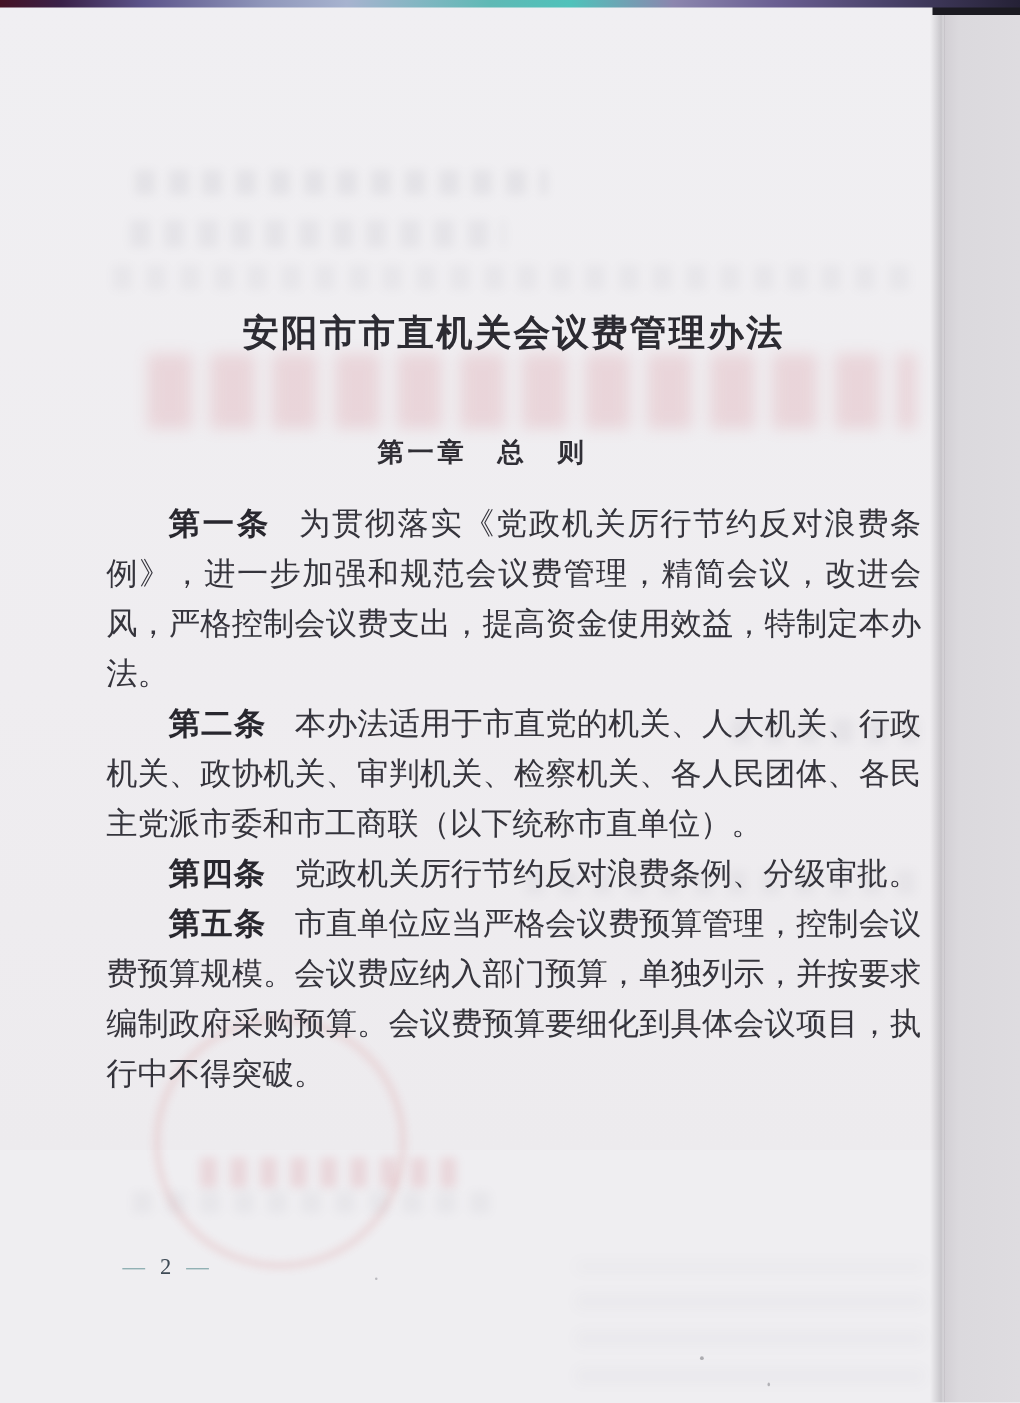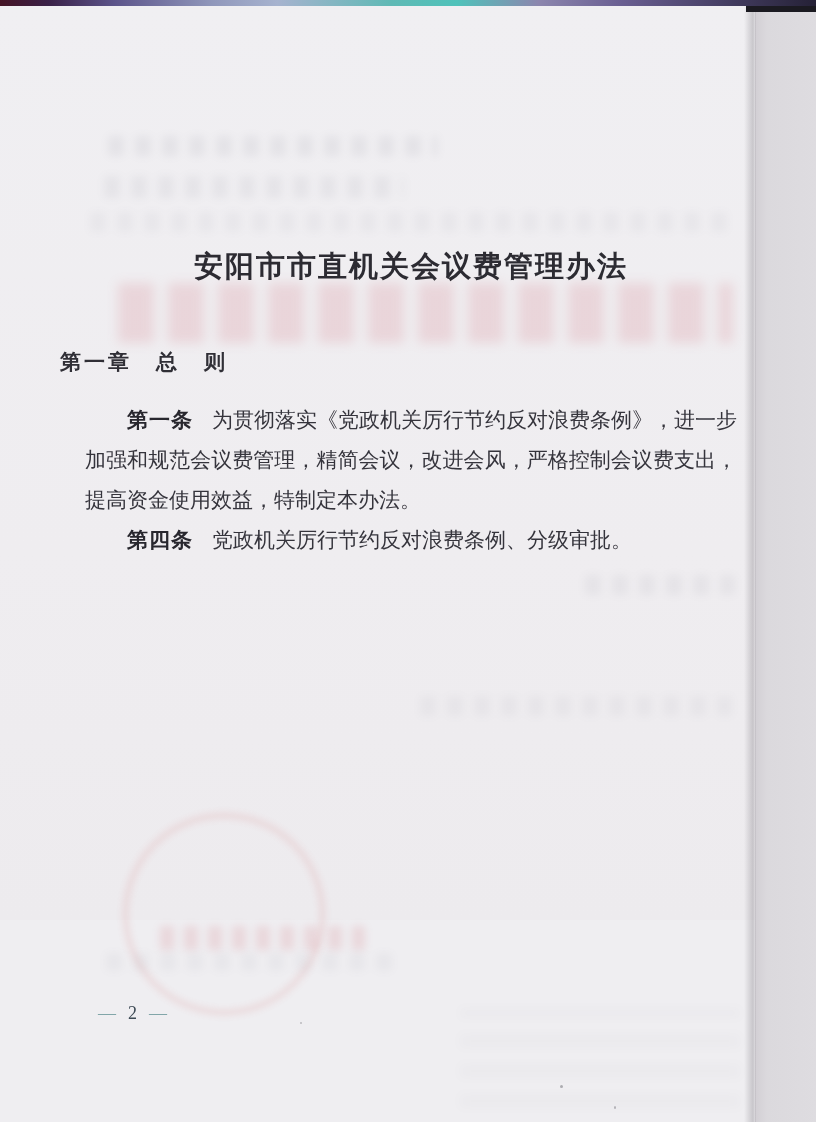--- a/index.html
+++ b/index.html
@@ -40,27 +40,27 @@
   .doc { position: absolute; top: 0; left: 0; width: 755px; height: 1122px; z-index: 3; }
 
   .doc-title {
     position: absolute; top: 228px; left: 85px; width: 652px;
     text-align: center;
     font-size: 29px; font-weight: bold; letter-spacing: 2px;
     color: #2c2b32;
   }
   .chapter {
     position: absolute; top: 331px; left: 60px; width: 652px;
-    text-align: left;
+    text-align: center;
     font-size: 21px; font-weight: bold; letter-spacing: 3px;
     color: #302f36;
   }
   .articles {
     position: absolute; top: 400px; left: 85px; width: 652px;
-    font-size: 21px; line-height: 40px; color: #35343c;
+    font-size: 25px; line-height: 40px; color: #35343c;
     text-align: justify;
   }
   .articles p { margin: 0; text-indent: 2em; }
   .article-label { font-weight: bold; color: #28272e; margin-right: 0.9em; letter-spacing: 1px; }
 
   .page-number {
     position: absolute; top: 1003px; left: 98px;
     font-size: 18px; letter-spacing: 2px;
     color: #43545c; z-index: 3;
     font-family: "Liberation Serif", "DejaVu Serif", serif;
@@ -136,19 +136,21 @@
   <div class="speck sp3"></div>
 
   <div class="doc">
 
     <h1 class="doc-title">安阳市市直机关会议费管理办法</h1>
 
     <h2 class="chapter">第一章　总　则</h2>
 
     <div class="articles">
       <p><span class="article-label">第一条</span><span>为贯彻落实《党政机关厉行节约反对浪费条例》，进一步加强和规范会议费管理，精简会议，改进会风，严格控制会议费支出，提高资金使用效益，特制定本办法。</span></p>
+      <p><span class="article-label">第二条</span><span>本办法适用于市直党的机关、人大机关、行政机关、政协机关、审判机关、检察机关、各人民团体、各民主党派市委和市工商联（以下统称市直单位）。</span></p>
       <p><span class="article-label">第四条</span><span>党政机关厉行节约反对浪费条例、分级审批。</span></p>
+      <p><span class="article-label">第五条</span><span>市直单位应当严格会议费预算管理，控制会议费预算规模。会议费应纳入部门预算，单独列示，并按要求编制政府采购预算。会议费预算要细化到具体会议项目，执行中不得突破。</span></p>
     </div>
 
     <div class="page-number"><span class="dash">—</span><span class="num">2</span><span class="dash">—</span></div>
   </div>
 
 </div>
 
 </body></html>

